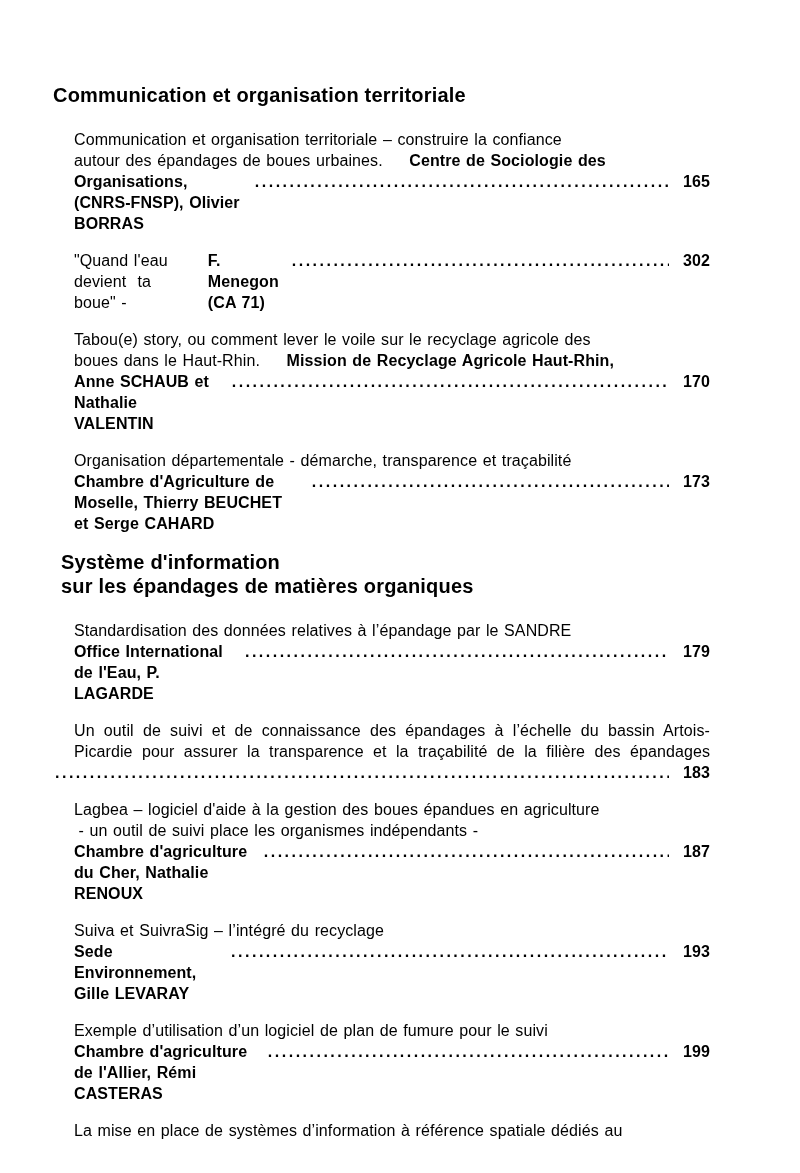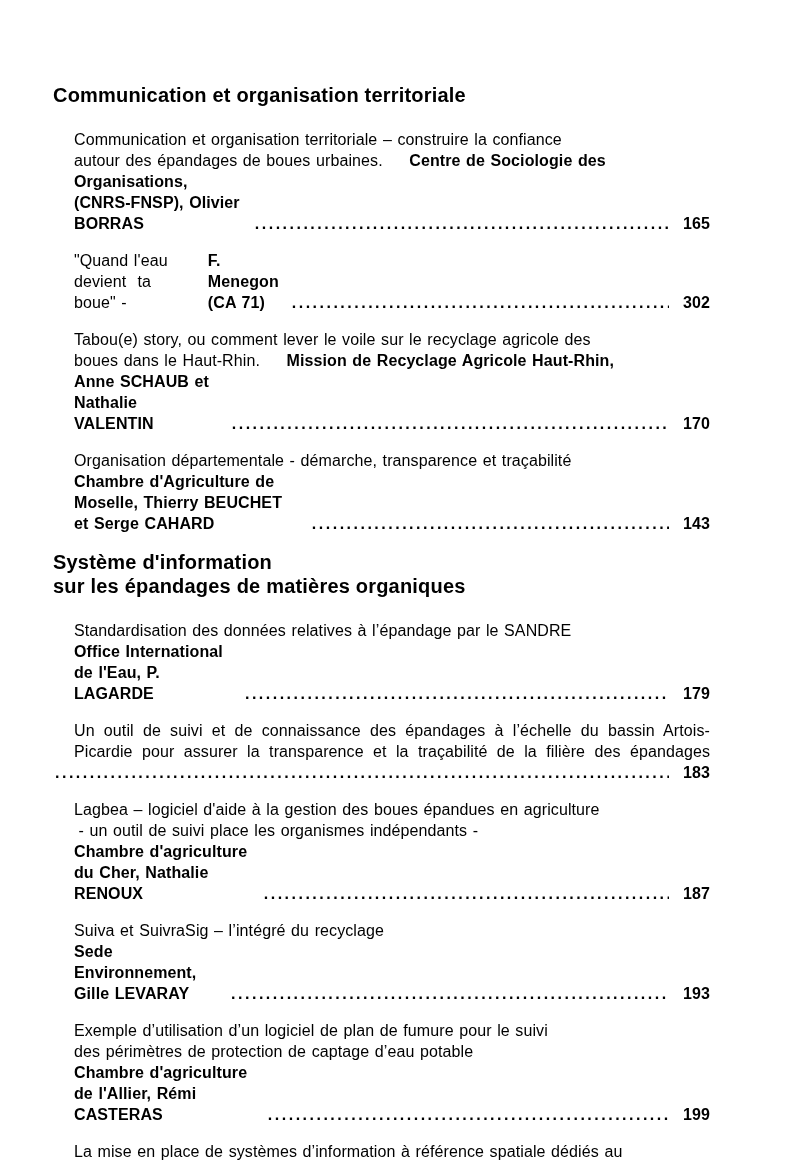--- a/index.html
+++ b/index.html
@@ -25,38 +25,39 @@
   }
   .section-heading {
     font-size: 20px;
     line-height: 24px;
     font-weight: bold;
     letter-spacing: 0.2px;
     margin: 0 0 22px 0;
   }
   .entry + .section-heading {
     margin-top: 10px;
+    margin-left: 8px;
   }
   .entry {
     font-size: 16px;
     line-height: 21px;
     letter-spacing: 0.1px;
     word-spacing: 1px;
     margin: 0 0 16px 0;
   }
   .line {
     line-height: 21px;
   }
   .line.justify {
     text-align: justify;
     text-align-last: justify;
   }
   .line.last {
     display: flex;
-    align-items: flex-end;
+    align-items: flex-start;
     gap: 11px;
   }
   .seg {
     white-space: pre-wrap;
     margin-left: 21px;
   }
   .seg.bold {
     font-weight: bold;
   }
   .leader {
@@ -109,21 +110,21 @@
           <span class="seg bold">Anne SCHAUB et Nathalie VALENTIN </span>
           <span class="leader"></span>
           <span class="page-num">170</span>
         </div>
       </div>
       <div class="entry">
         <div class="line"><span class="seg">Organisation départementale - démarche, transparence et traçabilité</span></div>
         <div class="line last">
           <span class="seg bold">Chambre d'Agriculture de Moselle, Thierry BEUCHET et Serge CAHARD</span>
           <span class="leader"></span>
-          <span class="page-num">143</span>
+          <span class="page-num">173</span>
         </div>
       </div>
       <div class="section-heading">
         <div>Système d'information</div>
         <div>sur les épandages de matières organiques</div>
       </div>
       <div class="entry">
         <div class="line"><span class="seg">Standardisation des données relatives à l’épandage par le SANDRE</span></div>
         <div class="line last">
           <span class="seg bold">Office International de l'Eau, P. LAGARDE </span>
@@ -151,21 +152,20 @@
       <div class="entry">
         <div class="line"><span class="seg">Suiva et SuivraSig – l’intégré du recyclage</span></div>
         <div class="line last">
           <span class="seg bold">Sede Environnement, Gille LEVARAY </span>
           <span class="leader"></span>
           <span class="page-num">193</span>
         </div>
       </div>
       <div class="entry">
         <div class="line"><span class="seg">Exemple d’utilisation d’un logiciel de plan de fumure pour le suivi</span></div>
-        <div class="line"><span class="seg">des périmètres de protection de captage d’eau potable</span></div>
         <div class="line last">
           <span class="seg bold">Chambre d'agriculture de l'Allier, Rémi CASTERAS </span>
           <span class="leader"></span>
           <span class="page-num">199</span>
         </div>
       </div>
       <div class="entry">
         <div class="line"><span class="seg">La mise en place de systèmes d’information à référence spatiale dédiés au</span></div>
       </div>
     </div>

